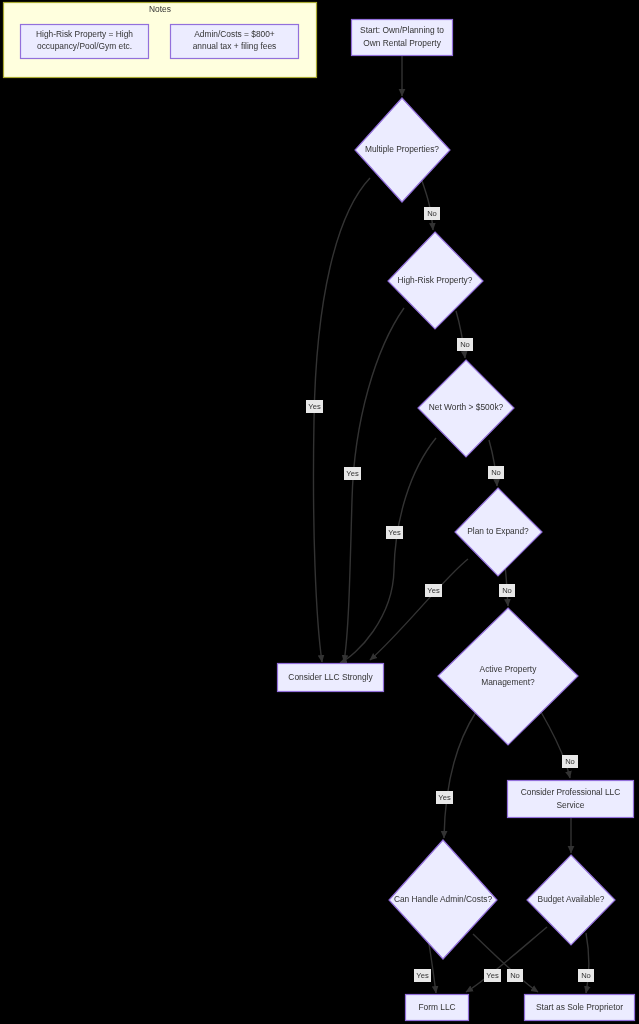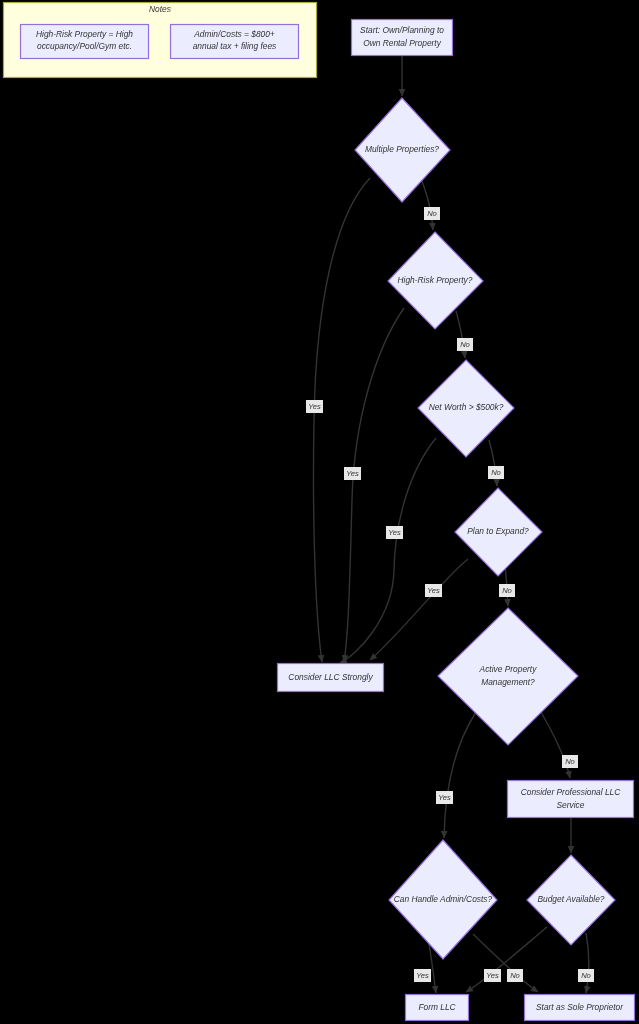--- a/index.html
+++ b/index.html
@@ -12,21 +12,20 @@
     height: 1024px;
     position: relative;
     overflow: hidden;
     font-family: "Liberation Sans", sans-serif;
   }
   #canvas {
     position: absolute;
     left: 0; top: 0;
     width: 639px;
     height: 888px;
-    font-style: italic;
   }
   .flow-svg {
     position: absolute;
     left: 0; top: 0;
     width: 639px;
     height: 1024px;
   }
   .node-text {
     font-family: "Liberation Sans", sans-serif;
     font-size: 8.4px;

